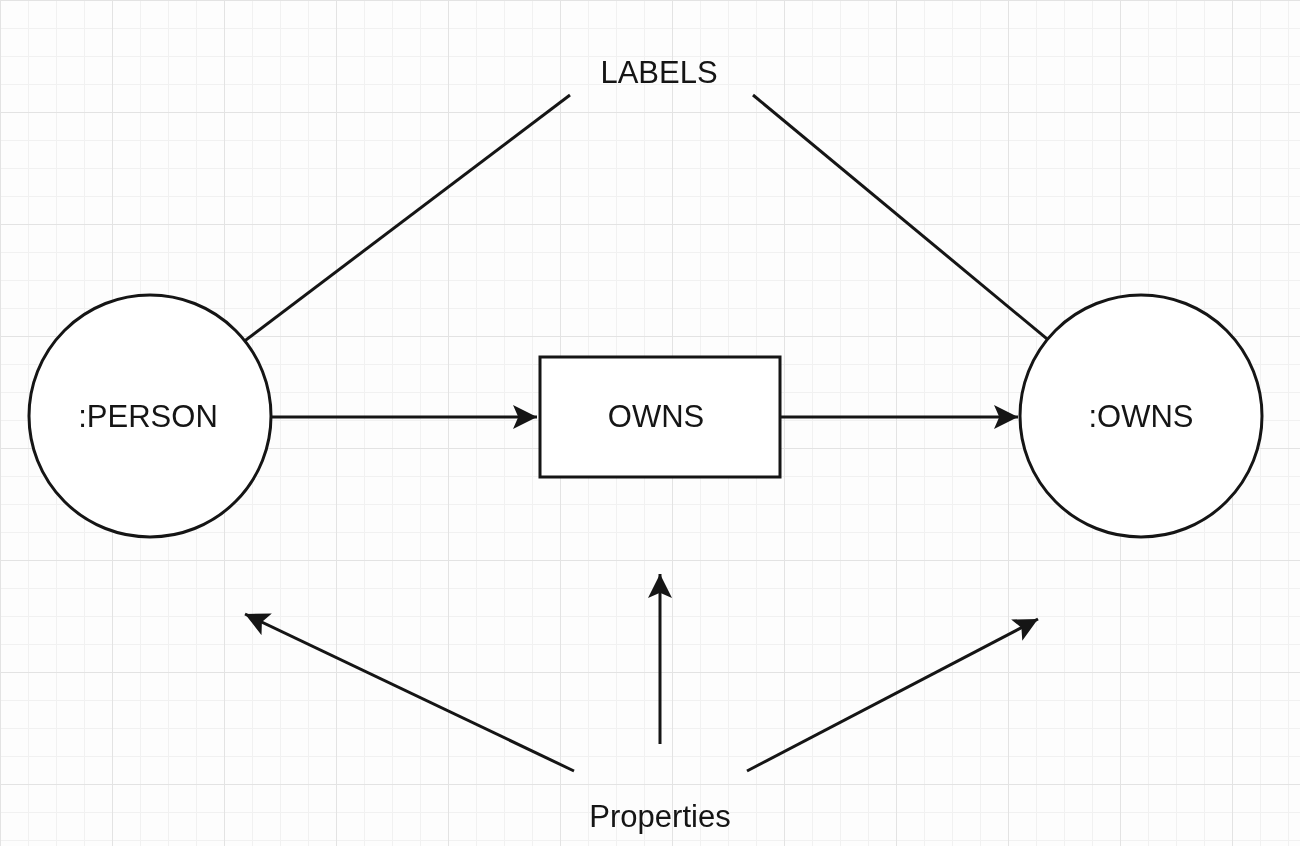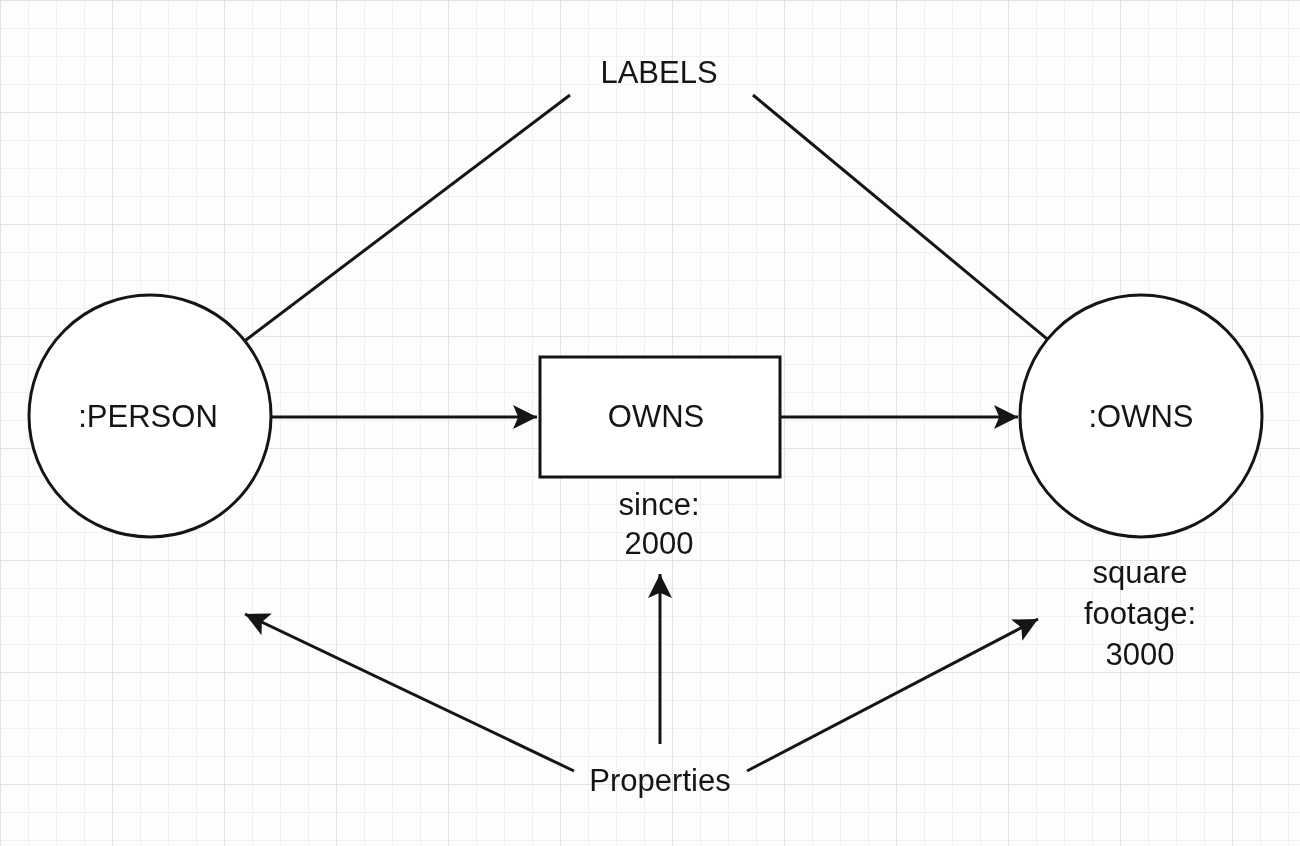--- a/index.html
+++ b/index.html
@@ -34,21 +34,21 @@
     white-space: nowrap;
     color: #151515;
   }
   .label-labels      { left: 659px;  top: 72px;  }
   .label-person      { left: 148px;  top: 416px; }
   .label-owns        { left: 656px;  top: 416px; }
   .label-asset       { left: 1141px; top: 416px; }
   .label-since       { left: 659px;  top: 524px; }
   .label-name        { left: 149px;  top: 612px; }
   .label-footage     { left: 1140px; top: 613px; line-height: 41px; }
-  .label-properties  { left: 660px;  top: 780px; }
+  .label-properties  { left: 660px;  top: 816px; }
 </style>
 </head>
 <body>
 
 <div id="canvas">
 
   <svg id="shapes" width="1300" height="846" viewBox="0 0 1300 846">
     <defs>
       <marker id="arrow" viewBox="0 0 10 10" refX="10" refY="5" markerWidth="8" markerHeight="8" orient="auto-start-reverse" markerUnits="strokeWidth">
         <path d="M 0 0 L 10 5 L 0 10 L 2.2 5 z" fill="#151515"></path>
@@ -71,27 +71,18 @@
   </svg>
 
   <div class="label label-labels">LABELS</div>
 
   <div class="label label-person">:PERSON</div>
 
   <div class="label label-owns">OWNS</div>
 
   <div class="label label-asset">:OWNS</div>
 
-  <div class="label label-since">
-    <div>since:</div>
-    <div>2000</div>
-  </div>
 
 
-  <div class="label label-footage">
-    <div>square</div>
-    <div>footage:</div>
-    <div>3000</div>
-  </div>
 
   <div class="label label-properties">Properties</div>
 
 </div>
 
 </body></html>

